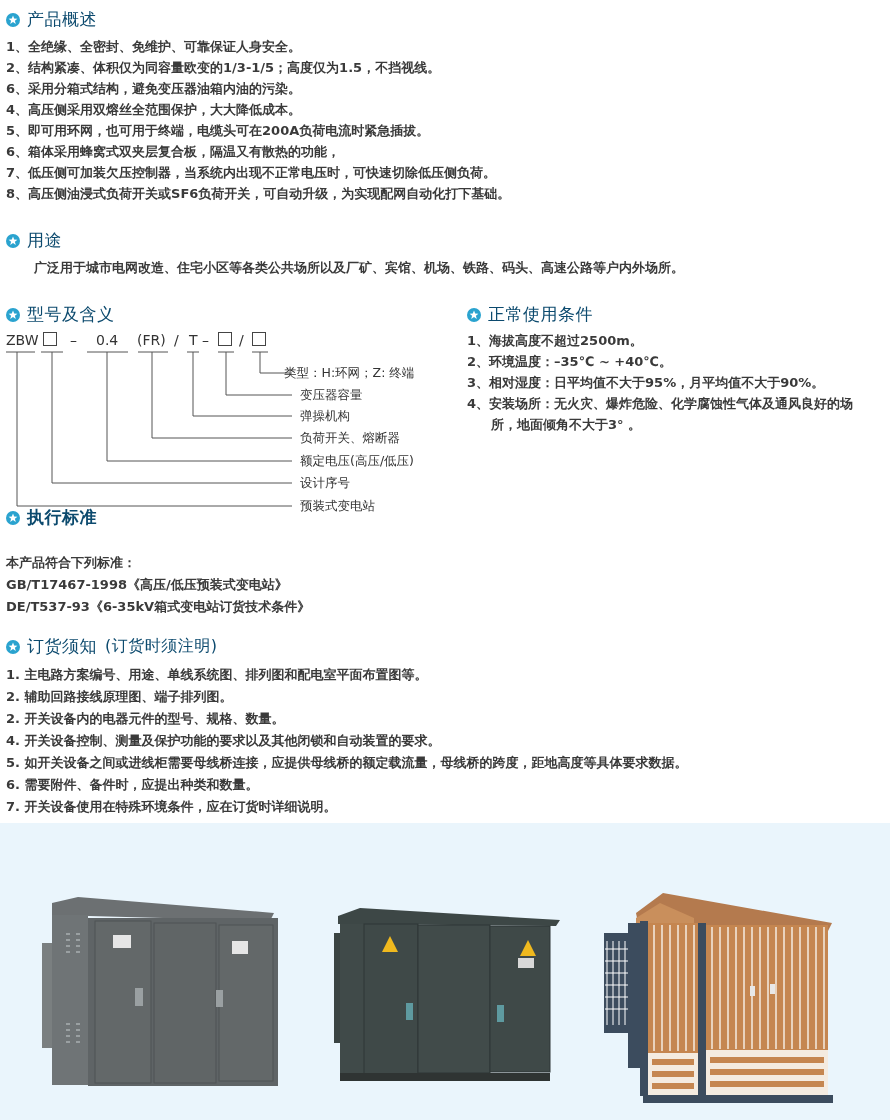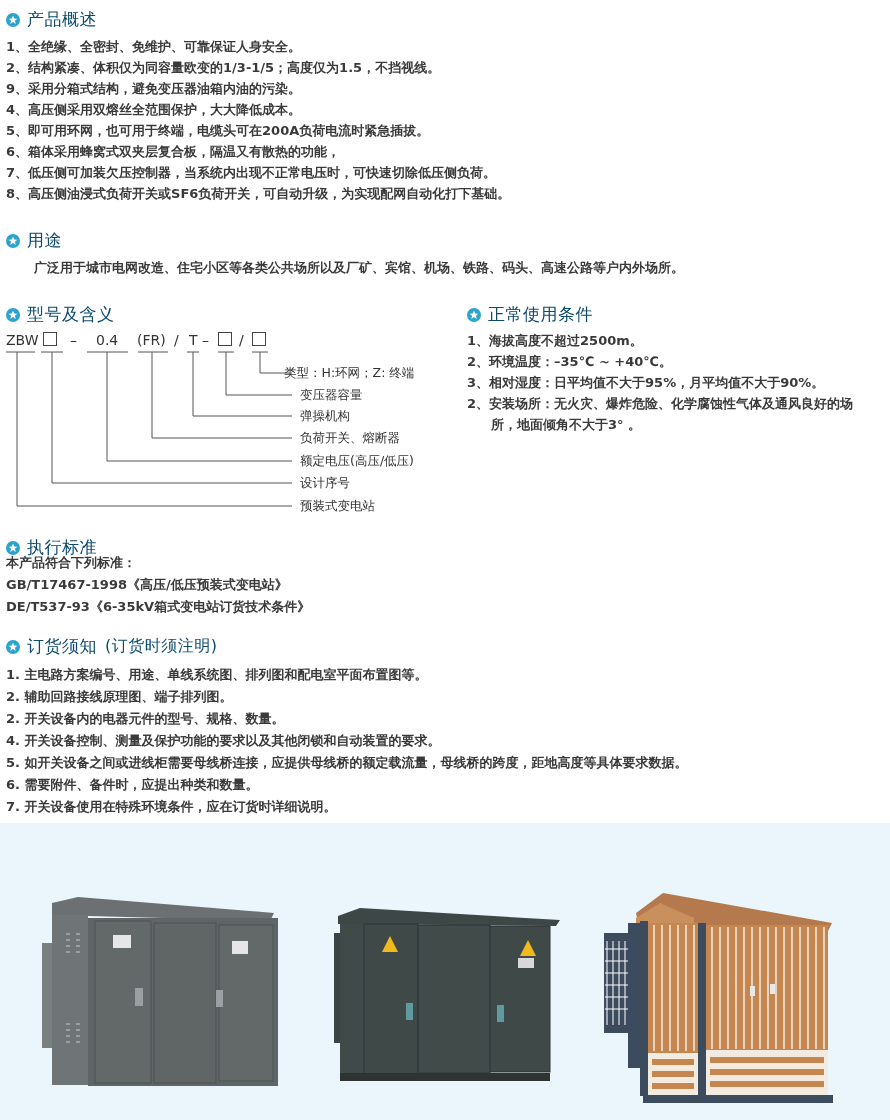--- a/index.html
+++ b/index.html
@@ -28,21 +28,21 @@
 <div class="heading" style="left:6px; top:8px;">
   <span class="star">
       <svg width="12" height="12" viewBox="0 0 12 12">
         <polygon points="6,1.5 7.2,4.6 10.4,4.7 7.9,6.7 8.8,9.9 6,8 3.2,9.9 4.1,6.7 1.6,4.7 4.8,4.6" fill="#fff"></polygon>
       </svg>
     </span>
   <span>产品概述</span>
 </div>
 <div class="line" style="left:6px; top:38px;">1、全绝缘、全密封、免维护、可靠保证人身安全。</div>
 <div class="line" style="left:6px; top:59px;">2、结构紧凑、体积仅为同容量欧变的1/3-1/5；高度仅为1.5，不挡视线。</div>
-<div class="line" style="left:6px; top:80px;">9、采用分箱式结构，避免变压器油箱内油的污染。</div>
+<div class="line" style="left:6px; top:80px;">6、采用分箱式结构，避免变压器油箱内油的污染。</div>
 <div class="line" style="left:6px; top:101px;">4、高压侧采用双熔丝全范围保护，大大降低成本。</div>
 <div class="line" style="left:6px; top:122px;">5、即可用环网，也可用于终端，电缆头可在200A负荷电流时紧急插拔。</div>
 <div class="line" style="left:6px; top:143px;">6、箱体采用蜂窝式双夹层复合板，隔温又有散热的功能，</div>
 <div class="line" style="left:6px; top:164px;">7、低压侧可加装欠压控制器，当系统内出现不正常电压时，可快速切除低压侧负荷。</div>
 <div class="line" style="left:6px; top:185px;">8、高压侧油浸式负荷开关或SF6负荷开关，可自动升级，为实现配网自动化打下基础。</div>
 
 <div class="heading" style="left:6px; top:229px;">
   <span class="star">
       <svg width="12" height="12" viewBox="0 0 12 12">
         <polygon points="6,1.5 7.2,4.6 10.4,4.7 7.9,6.7 8.8,9.9 6,8 3.2,9.9 4.1,6.7 1.6,4.7 4.8,4.6" fill="#fff"></polygon>
@@ -108,24 +108,24 @@
   <span class="star">
       <svg width="12" height="12" viewBox="0 0 12 12">
         <polygon points="6,1.5 7.2,4.6 10.4,4.7 7.9,6.7 8.8,9.9 6,8 3.2,9.9 4.1,6.7 1.6,4.7 4.8,4.6" fill="#fff"></polygon>
       </svg>
     </span>
   <span>正常使用条件</span>
 </div>
 <div class="line" style="left:467px; top:332px;">1、海拔高度不超过2500m。</div>
 <div class="line" style="left:467px; top:353px;">2、环境温度：–35℃ ~ +40℃。</div>
 <div class="line" style="left:467px; top:374px;">3、相对湿度：日平均值不大于95%，月平均值不大于90%。</div>
-<div class="line" style="left:467px; top:395px;">2、安装场所：无火灾、爆炸危险、化学腐蚀性气体及通风良好的场</div>
+<div class="line" style="left:467px; top:395px;">4、安装场所：无火灾、爆炸危险、化学腐蚀性气体及通风良好的场</div>
 <div class="line" style="left:491px; top:416px;">所，地面倾角不大于3° 。</div>
 
-<div class="heading" style="left:6px; top:536px;">
+<div class="heading" style="left:6px; top:506px;font-weight:bold;">
   <span class="star">
       <svg width="12" height="12" viewBox="0 0 12 12">
         <polygon points="6,1.5 7.2,4.6 10.4,4.7 7.9,6.7 8.8,9.9 6,8 3.2,9.9 4.1,6.7 1.6,4.7 4.8,4.6" fill="#fff"></polygon>
       </svg>
     </span>
   <span>执行标准</span>
 </div>
 <div class="line" style="left:6px; top:554px;">本产品符合下列标准：</div>
 <div class="line" style="left:6px; top:576px;">GB/T17467-1998《高压/低压预装式变电站》</div>
 <div class="line" style="left:6px; top:598px;">DE/T537-93《6-35kV箱式变电站订货技术条件》</div>

